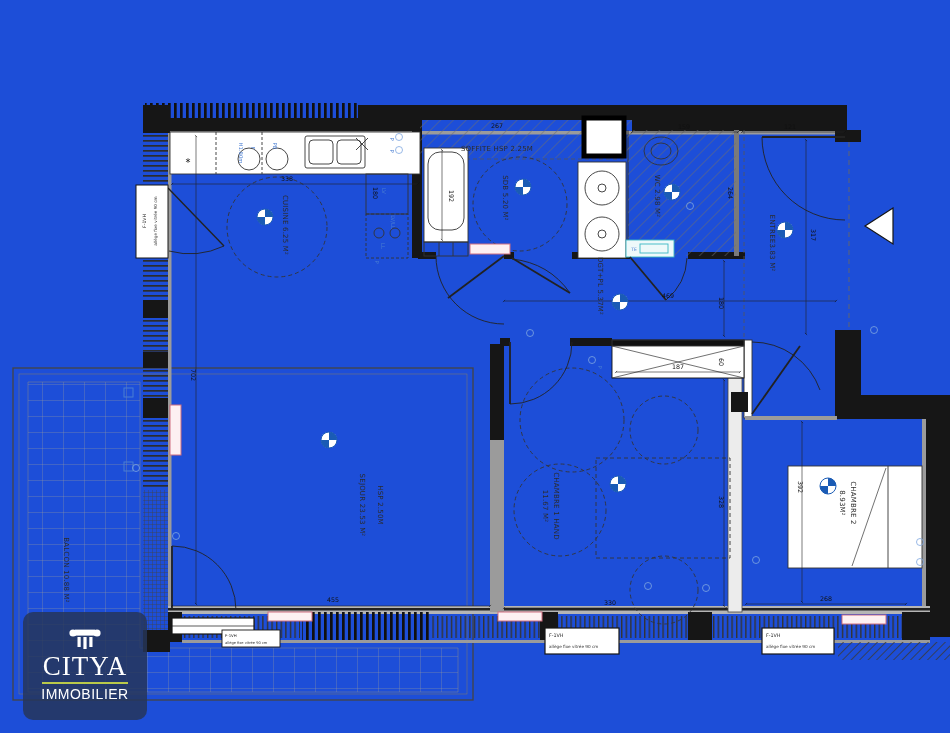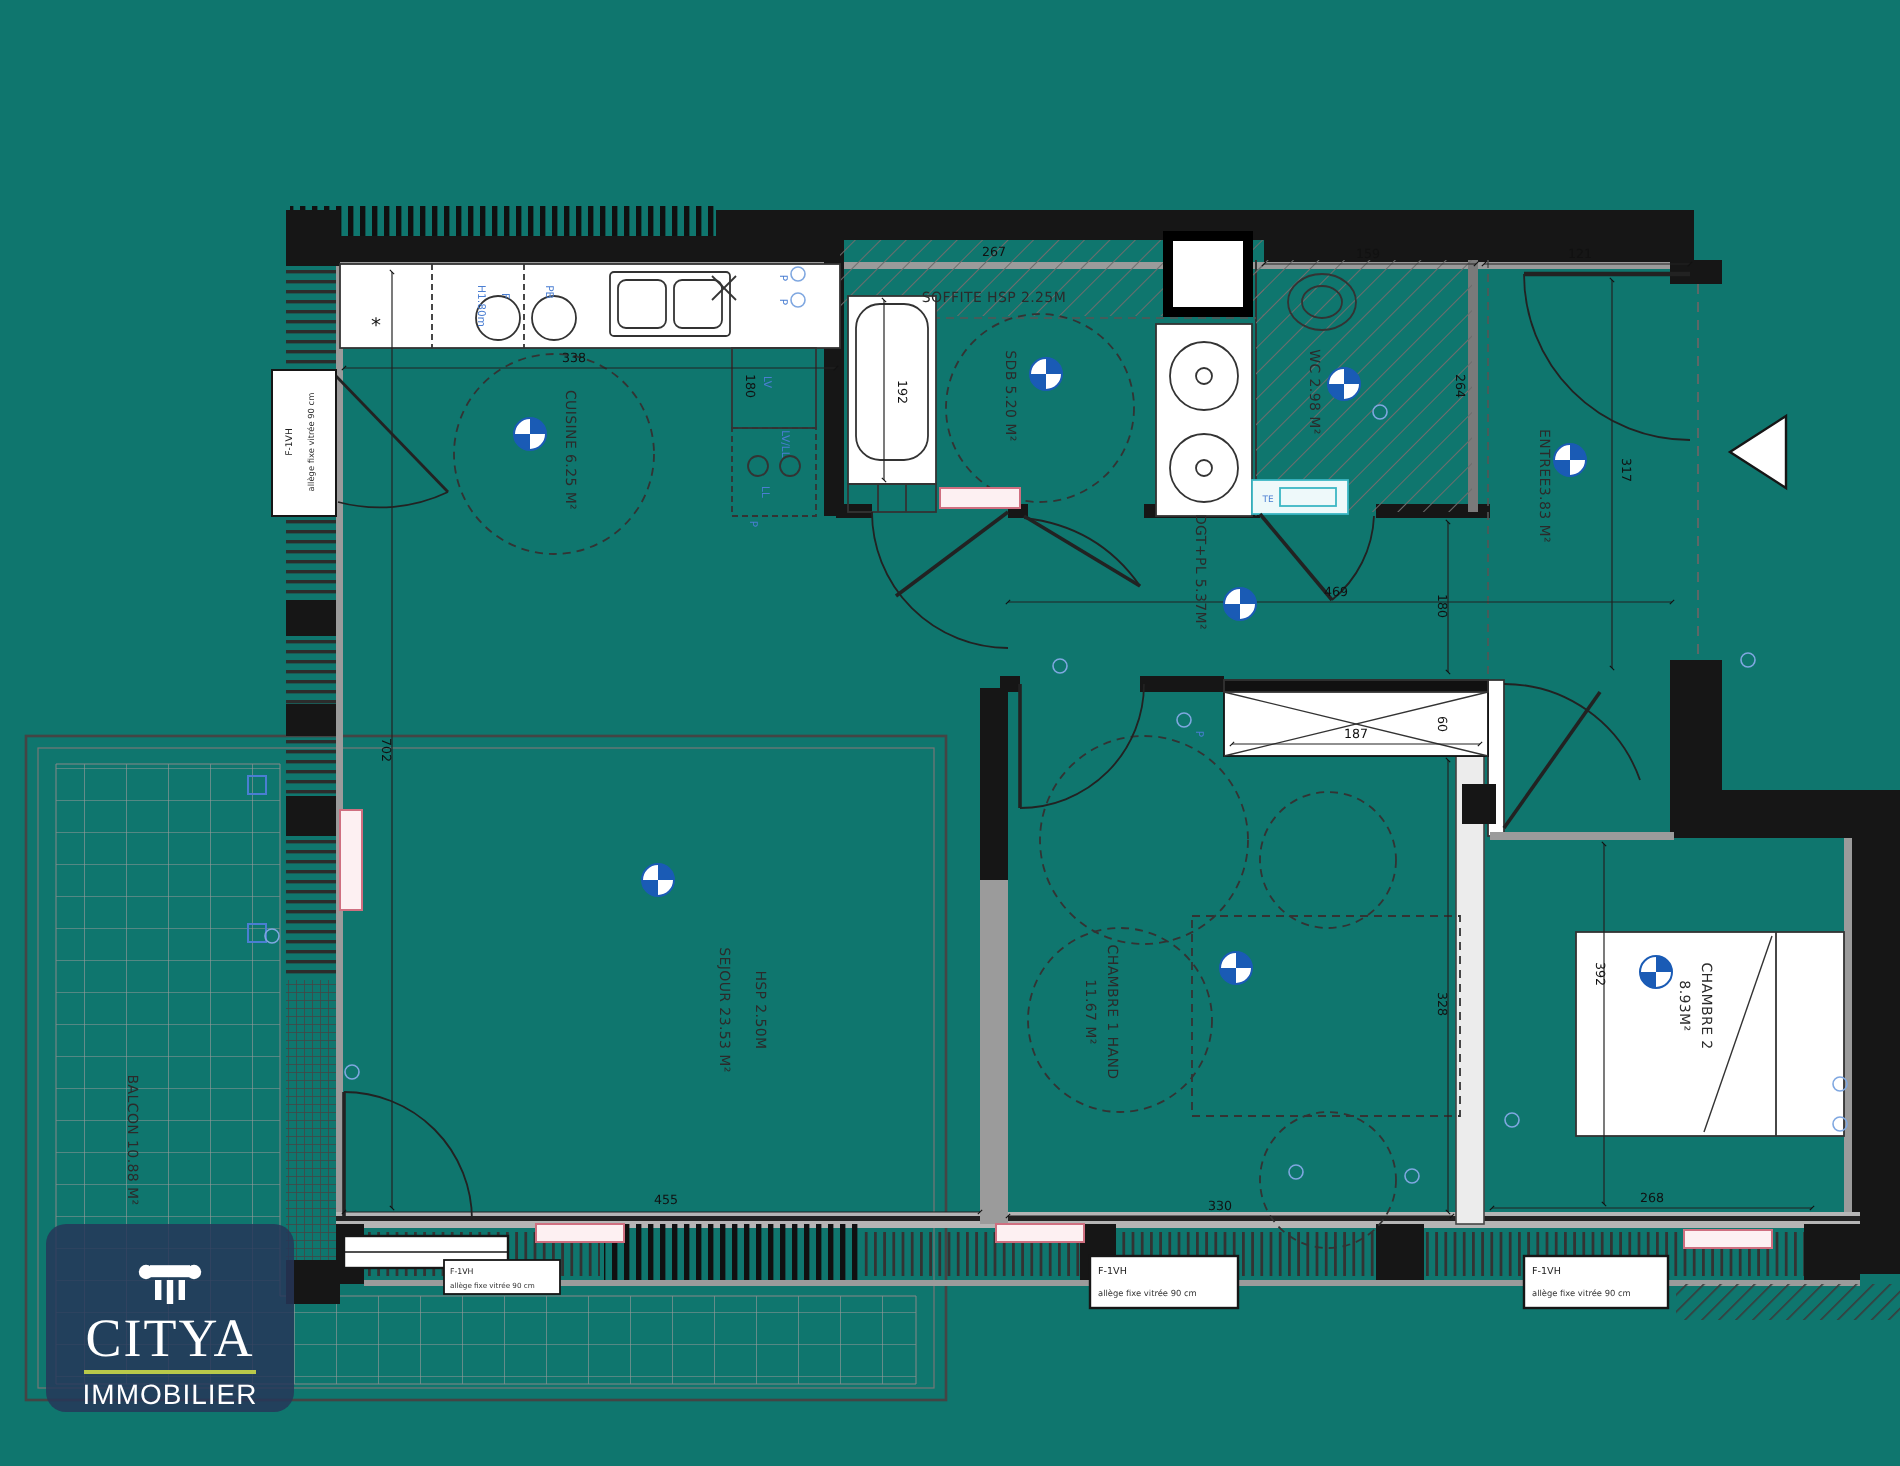--- a/index.html
+++ b/index.html
@@ -1,26 +1,26 @@
 <!DOCTYPE html>
 <html><head>
 <meta charset="utf-8">
 <style>
   html,body{margin:0;padding:0;background:#fff;}
-  .stage{position:relative;width:950px;height:733px;background:#0f766e;overflow:hidden;
+  .stage{position:relative;width:950px;height:733px;background:#1d4ed8;overflow:hidden;
          font-family:"DejaVu Sans",sans-serif;}
   svg text{font-family:"DejaVu Sans",sans-serif;}
   .rlabel{font-size:7px;fill:#2b2b2b;letter-spacing:.2px;}
   .dim{font-size:6.3px;fill:#111;}
   .tech{font-size:5.3px;fill:#4a7ed2;}
   .wlab1{font-size:4.8px;fill:#222;}
   .wlab2{font-size:4.2px;fill:#333;}
-  .logo-box{position:absolute;left:23px;top:612px;width:124px;height:94px;
+  .logo-box{position:absolute;left:23px;top:612px;width:124px;height:108px;
             background:rgba(38,54,88,0.84);border-radius:10px;display:flex;
-            flex-direction:column;align-items:center;justify-content:flex-end;gap:2px;}
+            flex-direction:column;align-items:center;justify-content:center;gap:2px;}
   .logo-brand{font-family:"Liberation Serif","DejaVu Serif",serif;color:#fff;
               font-size:27px;letter-spacing:1px;line-height:1;margin-top:1px;}
   .logo-line{width:86px;height:2px;}
   .logo-tag{font-family:"Liberation Sans","DejaVu Sans",sans-serif;color:#fff;
             font-size:14px;letter-spacing:.5px;line-height:1.25;}
 </style>
 </head>
 <body>
 
 <div class="stage">

